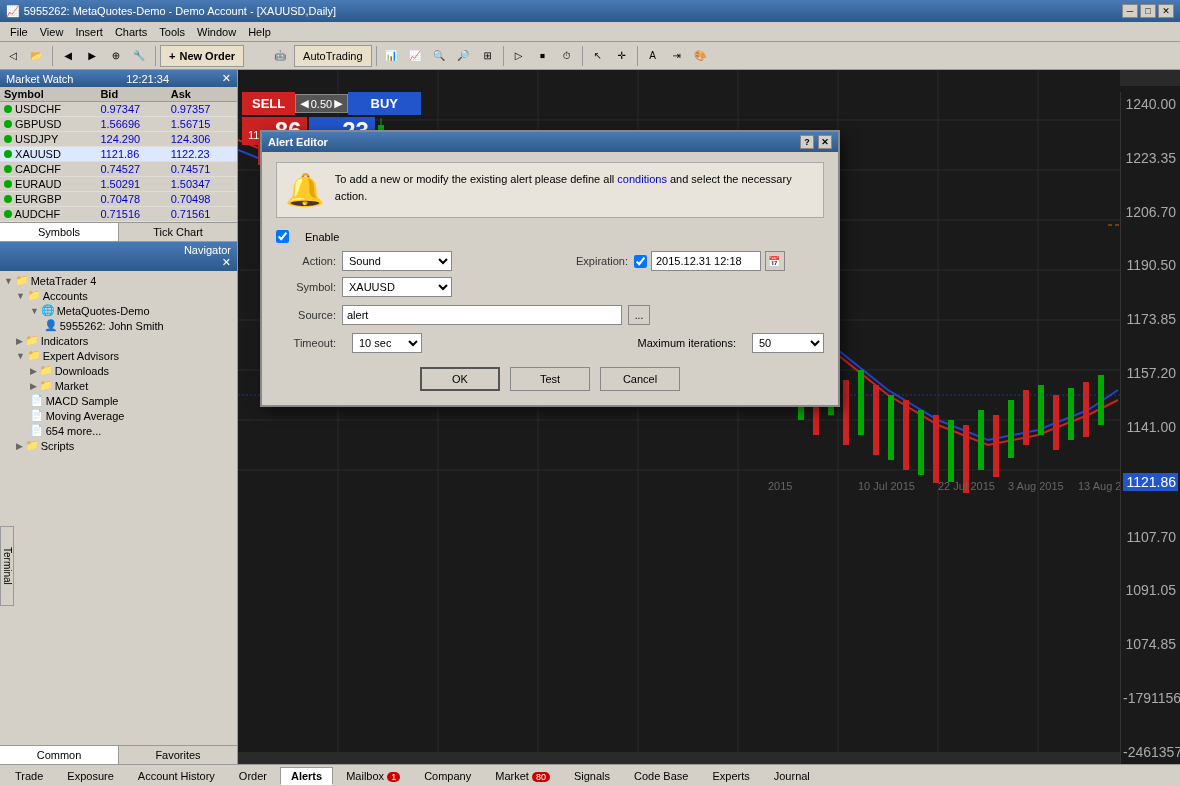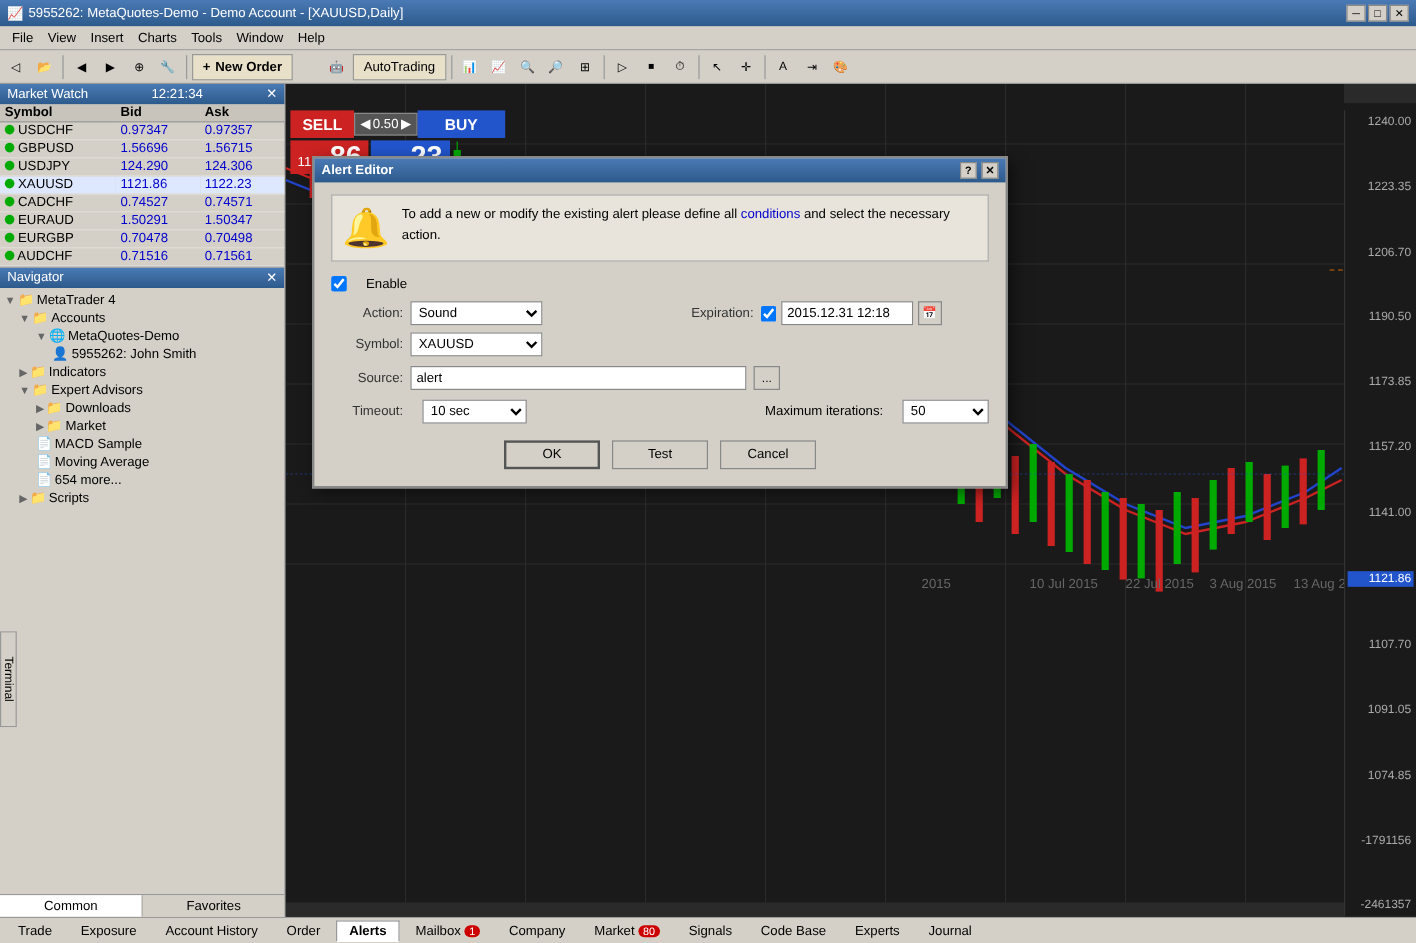--- a/index.html
+++ b/index.html
@@ -127,22 +127,23 @@
       flex: 1;
       overflow: hidden;
       display: flex;
       flex-direction: column;
     }
     #navigator-header {
       background: linear-gradient(to bottom, #4a7ab5, #2d5a8c);
       color: white;
       padding: 2px 6px;
       display: flex;
-      align-items: flex-start;
+      align-items: flex-end;
       justify-content: space-between;
+      flex-direction: column;
     }
     #navigator-content {
       flex: 1;
       overflow-y: auto;
       padding: 2px;
     }
     .nav-item {
       display: flex; align-items: center; gap: 2px; padding: 1px 2px; cursor: pointer;
     }
     .nav-indent-1 { padding-left: 14px; }
@@ -247,21 +248,21 @@
     #y-axis {
       position: absolute;
       top: 22px; right: 0; width: 60px; bottom: 0;
       background: #1a1a1a;
       border-left: 1px solid #333;
       display: flex;
       flex-direction: column;
       justify-content: space-between;
       padding: 4px 2px;
     }
-    .y-label { color: #aaa; font-size: 10px; text-align: right; padding-right: 2px; }
+    .y-label { color: #aaa; font-size: 14px; text-align: right; padding-right: 2px; }
 
     
     #bottom-tabs {
       height: 22px;
       background: #d4d0c8;
       border-top: 1px solid #999;
       display: flex;
       align-items: center;
       padding: 0 4px;
     }
@@ -603,20 +604,24 @@
             <tr>
       <td>
         <span class="dot-green"></span>
         AUDCHF
       </td>
       <td class="price-up">0.71516</td>
       <td class="price-up">0.71561</td>
     </tr>
           </tbody>
       </table>
+      <div id="mw-tabs">
+        <div class="mw-tab active">Symbols</div>
+        <div class="mw-tab">Tick Chart</div>
+      </div>
     </div>
 
     <div id="navigator">
       <div id="navigator-header">
         <span>Navigator</span>
         <span style="cursor:pointer;">✕</span>
       </div>
       <div id="navigator-content">
         <div class="nav-item">
           <span class="tree-icon">▼</span>
@@ -917,21 +922,21 @@
 
 
         <div id="source-row">
           <span class="form-label">Source:</span>
           <input type="text" class="form-control" style="width: 280px;" value="alert">
           <div class="ellipsis-btn">...</div>
         </div>
 
         <div id="timeout-maxiter-row">
           <span class="form-label">Timeout:</span>
-          <select class="form-select" style="width:87px;">
+          <select class="form-select" style="width:70px;">
             <option>10 sec</option>
             <option>30 sec</option>
             <option>1 min</option>
           </select>
           <span style="flex:1;"></span>
           <span>Maximum iterations:</span>
           <select class="form-select" style="width:72px;">
             <option>50</option>
             <option>100</option>
           </select>

